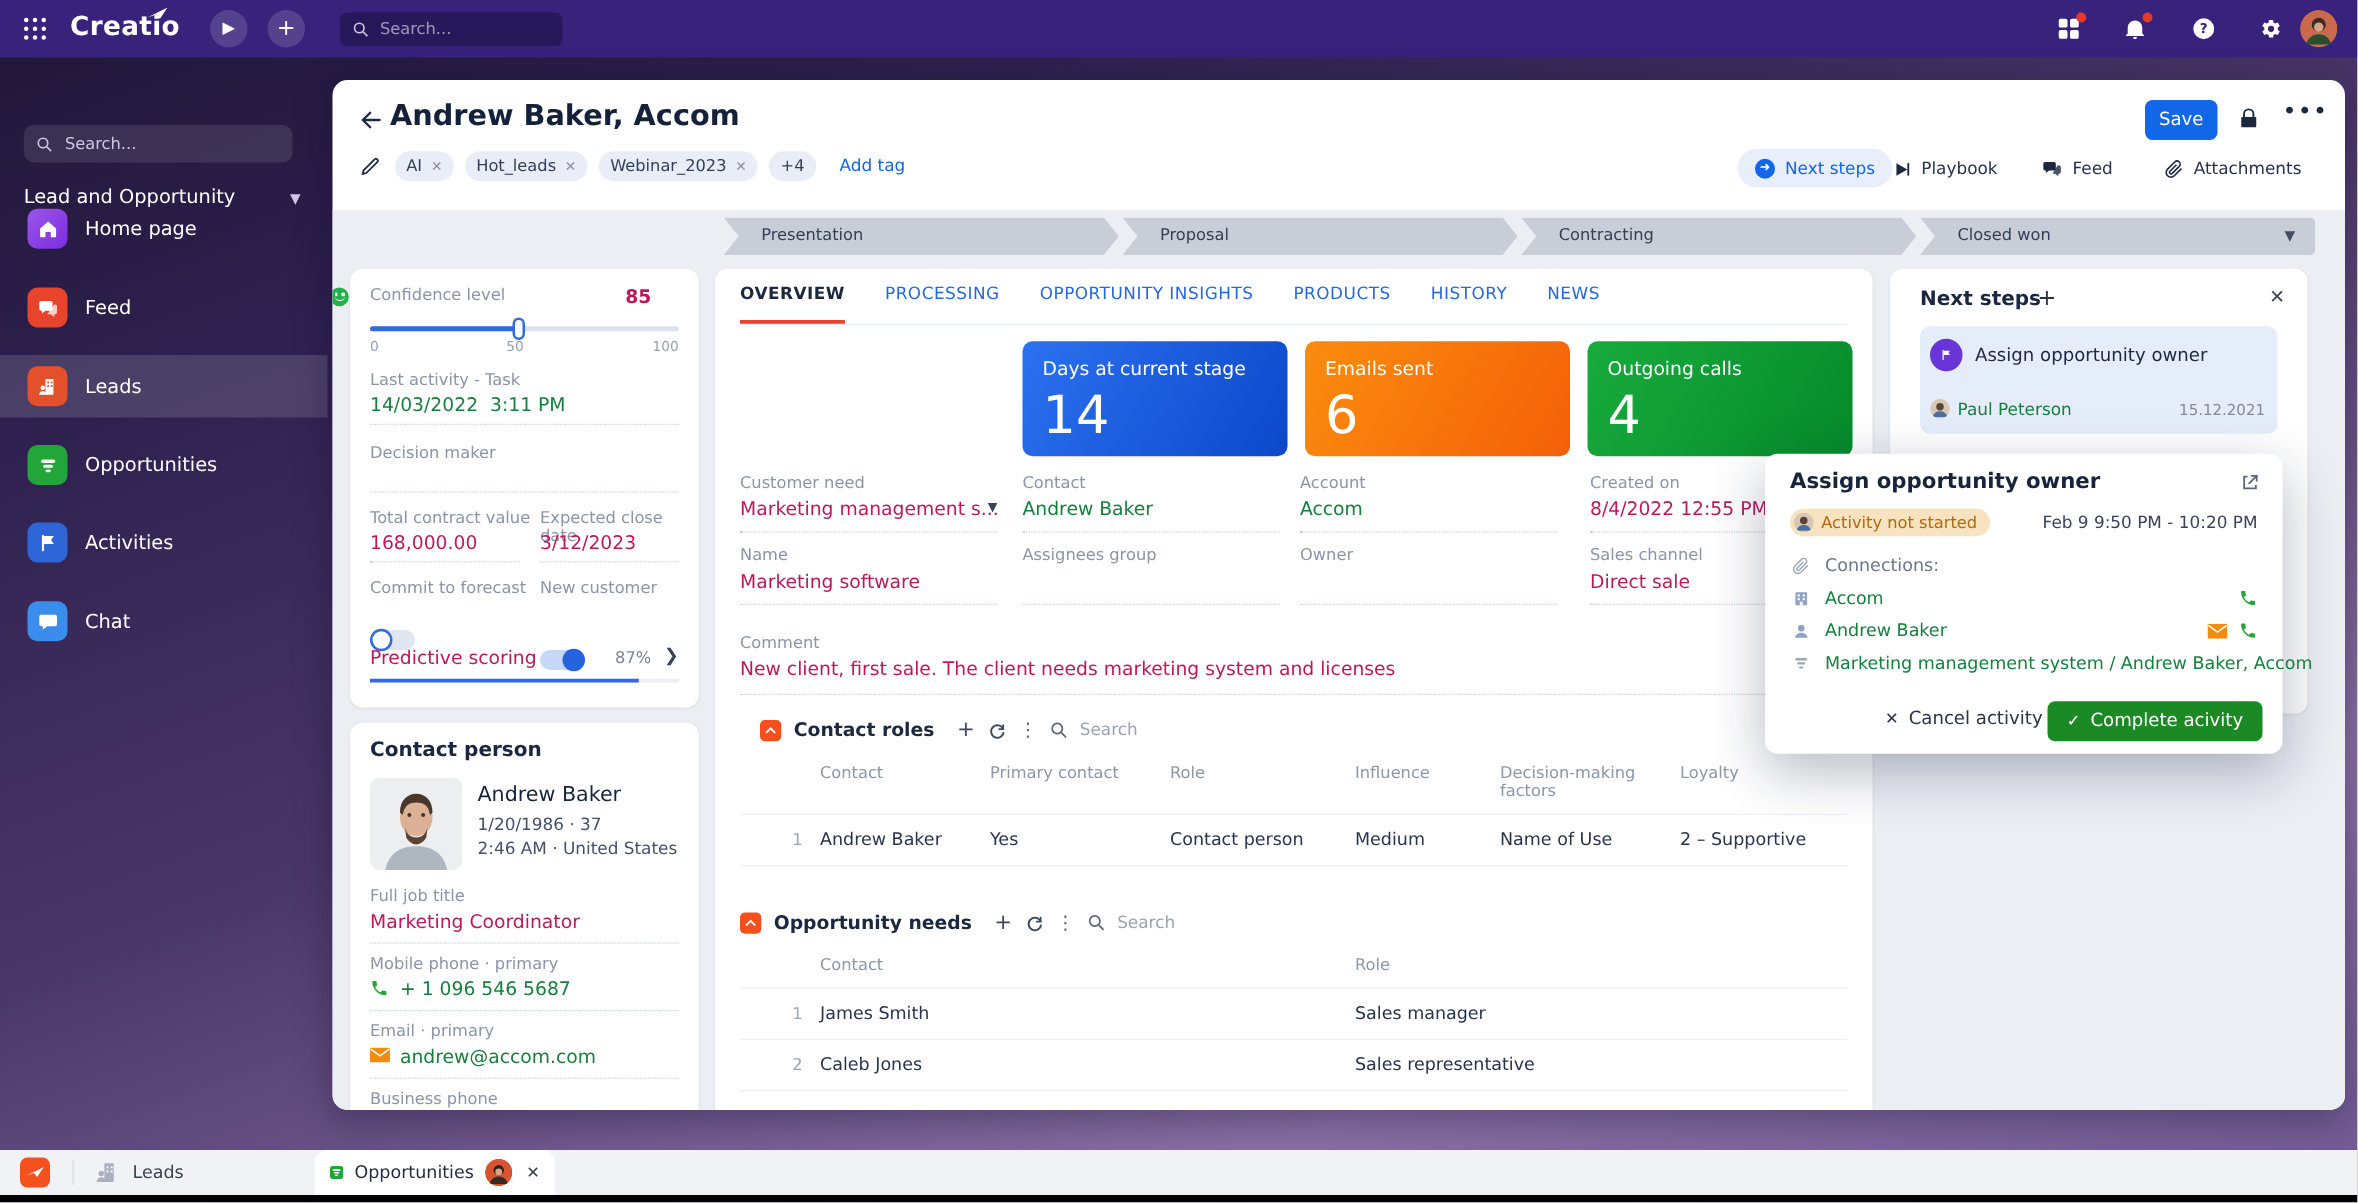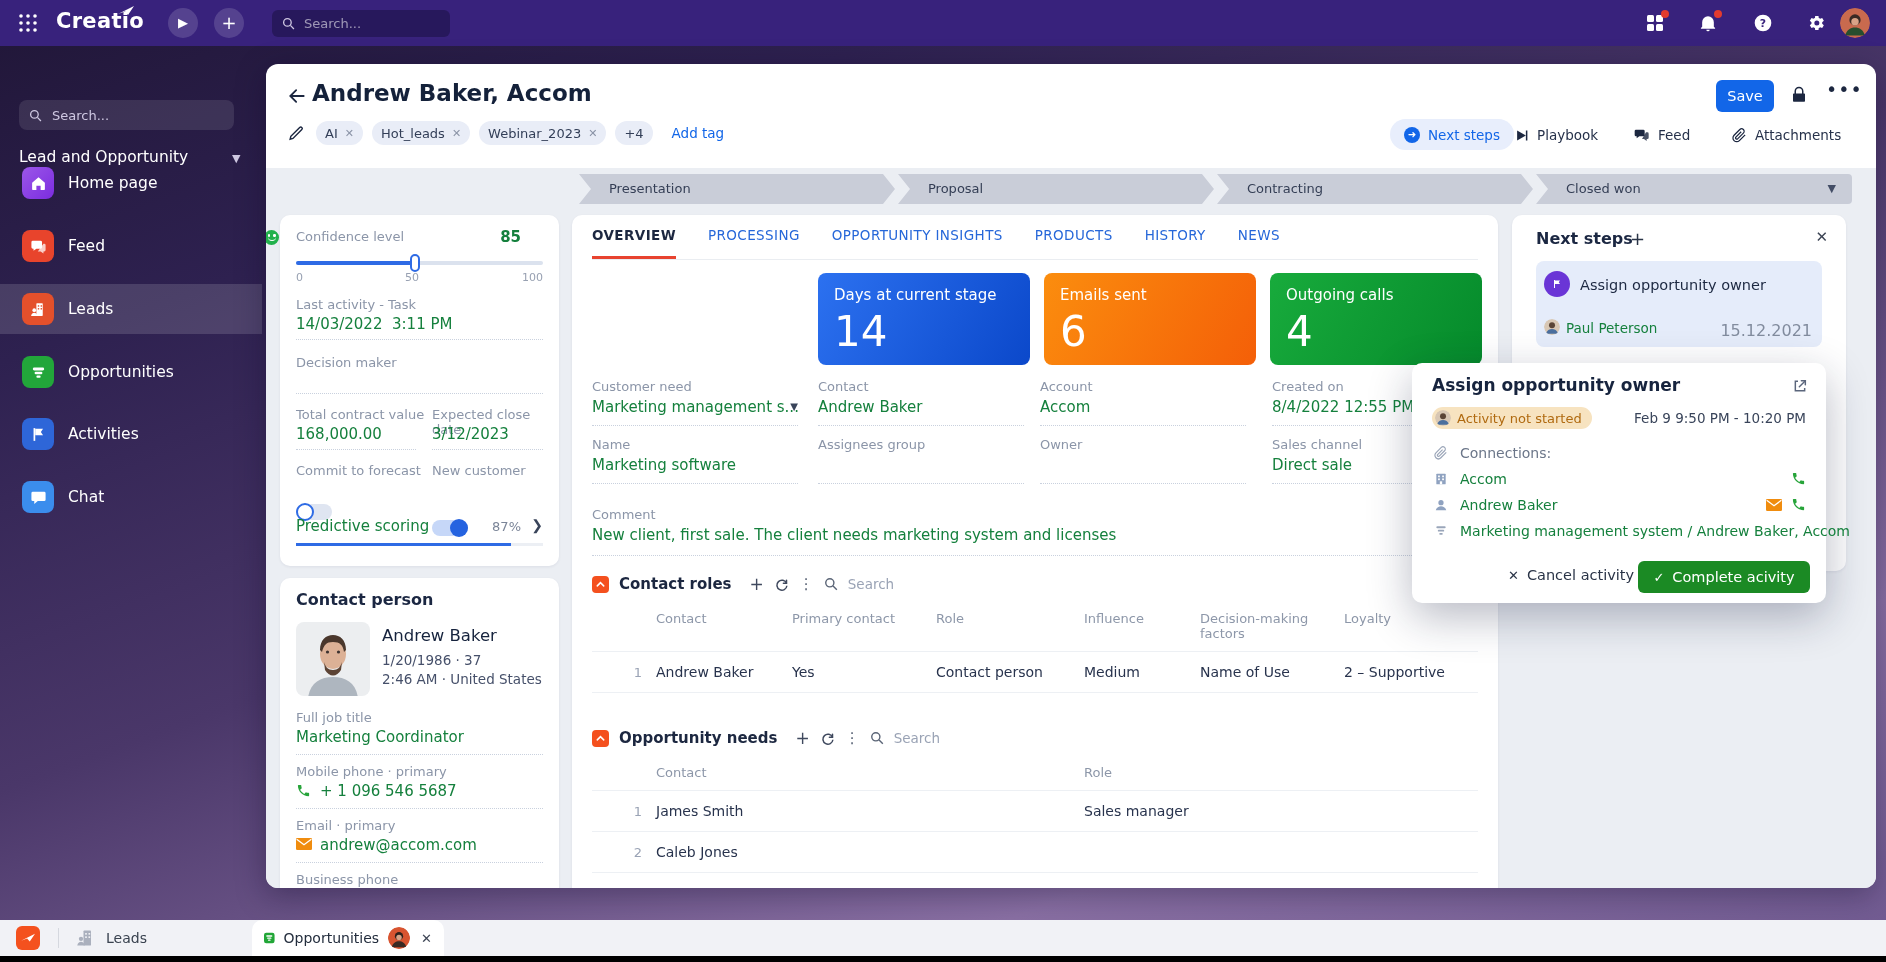--- a/index.html
+++ b/index.html
@@ -56,21 +56,21 @@
          box-sizing:border-box;position:relative;
          clip-path:polygon(0 0,calc(100% - 12px) 0,100% 50%,calc(100% - 12px) 100%,0 100%,12px 50%);}
   .stage.first{clip-path:polygon(0 0,calc(100% - 12px) 0,100% 50%,calc(100% - 12px) 100%,0 100%);border-radius:4px 0 0 4px;padding-left:16px;}
   .stage.last{clip-path:polygon(0 0,100% 0,100% 100%,0 100%,12px 50%);border-radius:0 4px 4px 0;margin-right:0;}
   .stage.active{background:#18a31b;color:#fff;font-weight:500;margin-top:32px;}
   .st-caret{position:absolute;right:16px;top:0;color:#434d66;font-size:11px;}
   .body-bg{position:absolute;left:0;top:104px;right:0;bottom:0;background:#ebeef3;}
   .card{position:absolute;background:#fff;border-radius:10px;box-shadow:0 1px 3px rgba(25,35,65,.07);}
   
   .lbl{font-size:13px;color:#8b95a8;}
-  .val{font-size:15px;color:#15803d;}
+  .val{font-size:15px;color:#be185d;}
   .link{color:#15803d;}
   .dotline{position:absolute;border-bottom:1px dotted #c9d1de;}
   .abs{position:absolute;}
   .smiley{width:15px;height:15px;border-radius:50%;background:#22b14c;position:relative;display:inline-block;vertical-align:-2px;}
   .smiley i{position:absolute;top:4px;width:2.5px;height:2.5px;background:#fff;border-radius:50%;}
   .smiley u{position:absolute;left:3.5px;top:6px;width:8px;height:5px;border:1.6px solid #fff;border-top:none;border-left:none;border-right:none;border-radius:0 0 8px 8px;box-sizing:border-box;}
   .sl-track{position:absolute;left:16px;right:16px;top:46px;height:4px;border-radius:2px;background:#dbe2ee;}
   .sl-fill{position:absolute;left:0;top:0;height:4px;width:48%;background:#2e6be5;border-radius:2px;}
   .sl-handle{position:absolute;left:calc(48% - 5px);top:-7px;width:10px;height:18px;background:#fff;border:2px solid #2e6be5;border-radius:5px;box-sizing:border-box;}
   .tgl{width:36px;height:16px;border-radius:9px;position:relative;}
@@ -510,21 +510,21 @@
         <span class="val">Direct sale</span>
         <div class="dotline" style="left:0;right:0;top:46px;"></div>
       </div>
 
       <div class="fcell abs" style="left:20px;top:292px;width:886px;">
         <span class="lbl">Comment</span>
         <span class="val">New client, first sale. The client needs marketing system and licenses</span>
         <div class="dotline" style="left:0;right:0;top:48px;"></div>
       </div>
 
-      <div class="sechdr" style="top:360px;">
+      <div class="sechdr" style="top:360px;margin-left:16px;">
         <span class="collic">
             <svg viewBox="0 0 24 24" width="11" height="11" fill="none" stroke="#fff" stroke-width="3.4" stroke-linecap="round">
               <polyline points="5 15 12 8 19 15"></polyline>
             </svg>
           </span>
         <span class="st">Contact roles</span>
         <span class="gi">+</span>
         <span class="gi">
             <svg viewBox="0 0 24 24" width="15" height="15" fill="none" stroke="#3f495e" stroke-width="2.4">
               <path d="M20 5v5h-5" stroke-linecap="round"></path>
@@ -582,20 +582,21 @@
         <span class="th"></span>
         <span class="th">Contact</span>
         <span class="th">Role</span>
         <div class="rowline"></div>
         <span class="td rownum">1</span>
         <span class="td link">James Smith</span>
         <span class="td">Sales manager</span>
         <div class="rowline"></div>
         <span class="td rownum">2</span>
         <span class="td link">Caleb Jones</span>
+        <span class="td">Sales representative</span>
         <div class="rowline"></div>
       </div>
 
       <div class="sechdr" style="top:690px;">
         <span class="collic">
             <svg viewBox="0 0 24 24" width="11" height="11" fill="none" stroke="#fff" stroke-width="3.4" stroke-linecap="round">
               <polyline points="5 15 12 8 19 15"></polyline>
             </svg>
           </span>
         <span class="st">Competitors</span>
@@ -628,21 +629,21 @@
         </span>
         <span class="abs" style="left:44px;top:16px;font-size:14.5px;color:#1d2942;">Assign opportunity owner</span>
         <span class="abs mini-av" style="left:8px;top:58px;">
           <svg viewBox="0 0 24 24" width="16" height="16">
               <circle cx="12" cy="12" r="12" fill="#d8c7b4"></circle>
               <circle cx="12" cy="9.5" r="4.5" fill="#5a4436"></circle>
               <path d="M3 22c1.5-5 5-7 9-7s7.5 2 9 7z" fill="#4b6f9e"></path>
             </svg>
         </span>
         <span class="abs link" style="left:30px;top:59px;font-size:13.5px;">Paul Peterson</span>
-        <span class="abs" style="right:10px;top:60px;font-size:16px;color:#828c9e;">15.12.2021</span>
+        <span class="abs" style="right:10px;top:60px;font-size:12px;color:#828c9e;">15.12.2021</span>
       </div>
     </div>
 
     <div class="popup">
       <span class="pp-title">Assign opportunity owner</span>
       <span class="abs" style="right:18px;top:15px;">
         <svg viewBox="0 0 24 24" width="16" height="16" fill="none" stroke="#5b667c" stroke-width="2.2">
             <path d="M9 5H5v14h14v-4"></path>
             <path d="M14 4h6v6" stroke-linecap="round"></path>
             <path d="M20 4l-9 9" stroke-linecap="round"></path>

